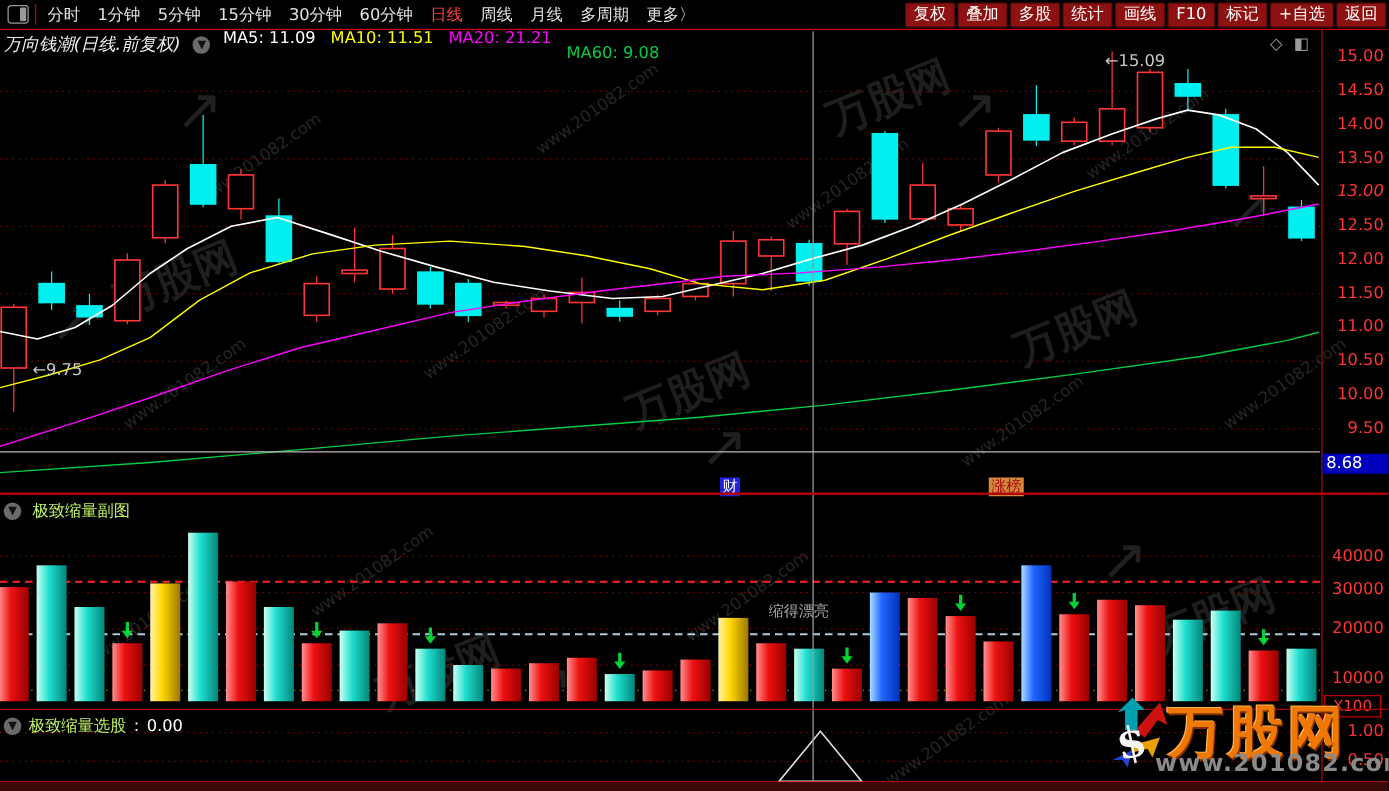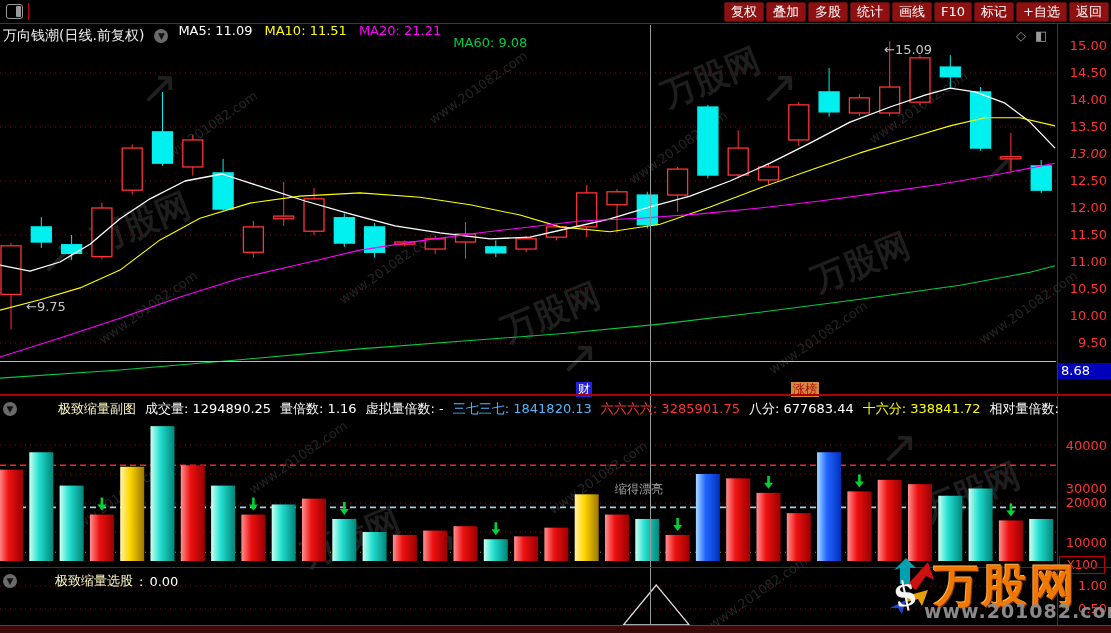--- a/index.html
+++ b/index.html
@@ -12,21 +12,21 @@
   .win-icon::after{content:'';position:absolute;right:1px;top:1px;bottom:1px;width:5px;background:#9a9a9a;border-radius:1px;}
   .tb-sep{width:1px;height:17px;background:#c00000;margin-right:2px;flex:none;}
   .tb-left{display:flex;align-items:center;}
   .tb-item{padding:0 7px;font-size:13px;color:#e2e2e2;white-space:nowrap;cursor:default;}
   .tb-item.active{color:#ff4040;}
   .tb-right{margin-left:auto;display:flex;gap:2px;padding-right:2px;}
   .tb-btn{background:#8e1111;color:#fff;font-size:13px;line-height:16px;padding:1px 6px;
           border:1px solid #5c0b0b;border-radius:2px;white-space:nowrap;}
   
   .title-row{position:absolute;top:26px;left:3px;height:20px;display:flex;align-items:center;gap:10px;z-index:3;white-space:nowrap;}
-  .stock-title{color:#eeeeee;font-size:14px;}
+  .stock-title{color:#eeeeee;font-size:14px;font-style:italic;}
   .chev-icon{width:14px;height:14px;border-radius:50%;background:#6a6a6a;color:#111;font-size:9px;
              line-height:14px;text-align:center;flex:none;}
   .ma-label{font-size:13px;}
   .corner-icons{position:absolute;top:28px;left:1016px;color:#999;font-size:13px;display:flex;gap:9px;z-index:3;}
   
   .axis-label{position:absolute;left:1060px;width:47px;text-align:right;color:#ff3333;font-size:13px;z-index:2;}
   .price-badge{position:absolute;left:1058px;top:363px;width:51px;height:16px;background:#0000bb;color:#ffffff;
                font-size:13px;line-height:16px;padding-left:3px;z-index:4;}
   .unit-box{position:absolute;left:1059px;top:556px;width:44px;height:16px;border:1px solid #c00000;
             color:#ff3333;font-size:12px;line-height:16px;text-align:center;z-index:2;}
@@ -36,21 +36,21 @@
   .sep-b{position:absolute;left:0;top:567px;width:1111px;height:1px;background:#b00000;z-index:4;}
   .sep-c{position:absolute;left:0;top:625px;width:1111px;height:1px;background:#cc1111;z-index:4;}
   .bottom-strip{position:absolute;left:0;top:626px;width:1111px;height:7px;background:#3a0909;z-index:4;}
   .crosshair-v{position:absolute;left:650px;top:25px;width:1px;height:601px;background:#9a9a9a;z-index:1;}
   .crosshair-h{position:absolute;left:0;top:361px;width:1056px;height:1px;background:#bbbbbb;z-index:1;}
   
   .ind-row{position:absolute;top:399px;left:0;width:1055px;height:20px;display:flex;align-items:center;gap:9px;
            font-size:13px;padding-left:3px;white-space:nowrap;overflow:hidden;z-index:3;}
   .sel-row{position:absolute;top:572px;left:0;height:18px;display:flex;align-items:center;gap:6px;
            font-size:13px;padding-left:3px;white-space:nowrap;z-index:3;}
-  .ind-name{color:#fef9c3;margin-left:32px;}
+  .ind-name{color:#bef264;}
   .badge{position:absolute;top:382px;height:15px;font-size:12px;line-height:15px;padding:0 2px;z-index:3;}
   .annotation{position:absolute;color:#c8c8c8;font-size:13px;z-index:2;white-space:nowrap;}
   .vol-note{position:absolute;color:#a8a8a8;font-size:12px;z-index:2;white-space:nowrap;}
   
   .wm{position:absolute;color:#262626;font-size:13px;transform:rotate(-35deg);z-index:0;white-space:nowrap;}
   .wm-brand{position:absolute;color:#1e1e1e;font-size:34px;font-weight:bold;transform:rotate(-22deg);z-index:0;}
   .wm-arrow{position:absolute;color:#202020;font-size:46px;z-index:0;}
   
   .logo{position:absolute;left:876px;top:556px;width:232px;height:74px;z-index:5;}
   .logo-brand{position:absolute;left:58px;top:0px;font-size:45px;font-weight:bold;color:#f07800;letter-spacing:3px;
@@ -87,20 +87,33 @@
       <div class="wm-arrow" style="left: 560px; top: 330px;">↗</div>
       <div class="wm-arrow" style="left: 760px; top: 60px;">↗</div>
       <div class="wm-arrow" style="left: 880px; top: 420px;">↗</div>
       <div class="wm-arrow" style="left: 420px; top: 520px;">↗</div>
       <div class="wm-arrow" style="left: 980px; top: 140px;">↗</div>
     </div>
 
   <div class="toolbar">
     <div class="win-icon"></div>
     <div class="tb-sep"></div>
+    <div class="tb-left" id="tb-left">
+        <span class="tb-item">分时</span>
+        <span class="tb-item">1分钟</span>
+        <span class="tb-item">5分钟</span>
+        <span class="tb-item">15分钟</span>
+        <span class="tb-item">30分钟</span>
+        <span class="tb-item">60分钟</span>
+        <span class="tb-item active">日线</span>
+        <span class="tb-item">周线</span>
+        <span class="tb-item">月线</span>
+        <span class="tb-item">多周期</span>
+        <span class="tb-item">更多〉</span>
+      </div>
     <div class="tb-right" id="tb-right">
         <span class="tb-btn">复权</span>
         <span class="tb-btn">叠加</span>
         <span class="tb-btn">多股</span>
         <span class="tb-btn">统计</span>
         <span class="tb-btn">画线</span>
         <span class="tb-btn">F10</span>
         <span class="tb-btn">标记</span>
         <span class="tb-btn">+自选</span>
         <span class="tb-btn">返回</span>
@@ -389,30 +402,20 @@
   <div class="sep-c"></div>
   <div class="bottom-strip"></div>
 
   <div id="axis-layer"></div>
   <div class="price-badge">8.68</div>
   <div class="unit-box">X100</div>
 
   <div class="ind-row">
     <span class="chev-icon">▼</span>
     <span class="ind-name">极致缩量副图</span>
-    <span id="ind-fields" style="display:flex;gap:9px;">
-        <span style="color: rgb(255, 255, 255);">成交量: 1294890.25</span>
-        <span style="color: rgb(255, 255, 255);">量倍数: 1.16</span>
-        <span style="color: rgb(255, 255, 255);">虚拟量倍数: -</span>
-        <span style="color: rgb(77, 184, 255);">三七三七: 1841820.13</span>
-        <span style="color: rgb(255, 51, 51);">六六六六: 3285901.75</span>
-        <span style="color: rgb(255, 255, 255);">八分: 677683.44</span>
-        <span style="color: rgb(255, 255, 0);">十六分: 338841.72</span>
-        <span style="color: rgb(255, 255, 255);">相对量倍数: 1.91</span>
-      </span>
   </div>
 
   <div id="badge-layer"></div>
 
   <div id="anno-layer"></div>
 
   <div class="sel-row">
     <span class="chev-icon">▼</span>
     <span class="ind-name">极致缩量选股</span>
     <span style="color:#fff;">:</span>
@@ -437,23 +440,23 @@
     <div class="axis-label" style="top: 146px; font-style: italic;">13.00</div>
     <div class="axis-label" style="top: 173px;">12.50</div>
     <div class="axis-label" style="top: 200px;">12.00</div>
     <div class="axis-label" style="top: 227px;">11.50</div>
     <div class="axis-label" style="top: 254px;">11.00</div>
     <div class="axis-label" style="top: 281px;">10.50</div>
     <div class="axis-label" style="top: 308px;">10.00</div>
     <div class="axis-label" style="top: 335px;">9.50</div>
     <div class="axis-label" style="top: 362px;">9.00</div>
     <div class="axis-label" style="top: 438px;">40000</div>
-    <div class="axis-label" style="top: 481px;">30000</div>
+    <div class="axis-label" style="top: 464px;">30000</div>
     <div class="axis-label" style="top: 495.4px;">20000</div>
     <div class="axis-label" style="top: 511px; margin-top: 24px;">10000</div>
     <div class="axis-label" style="top: 578px;">1.00</div>
     <div class="axis-label" style="top: 601px;">0.50</div>
     <div class="badge" style="left: 576px; background: rgb(34, 34, 221); color: rgb(255, 255, 255);">财</div>
     <div class="badge" style="left: 791px; background: rgb(212, 135, 61); color: rgb(170, 17, 17);">涨榜</div>
-    <div class="annotation" style="left: 26px; top: 299px;">←9.75</div>
+    <div class="annotation" style="left: 26px; top: 289px;">←9.75</div>
     <div class="annotation" style="left: 884px; top: 42px;">←15.09</div>
     <div class="vol-note" style="left: 615px; top: 481px;">缩得漂亮</div>
   </div>
 
 </body></html>

